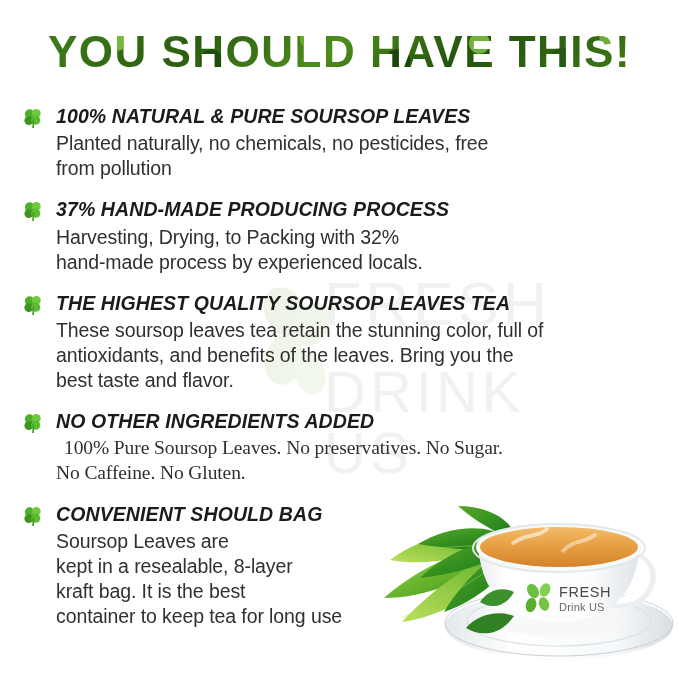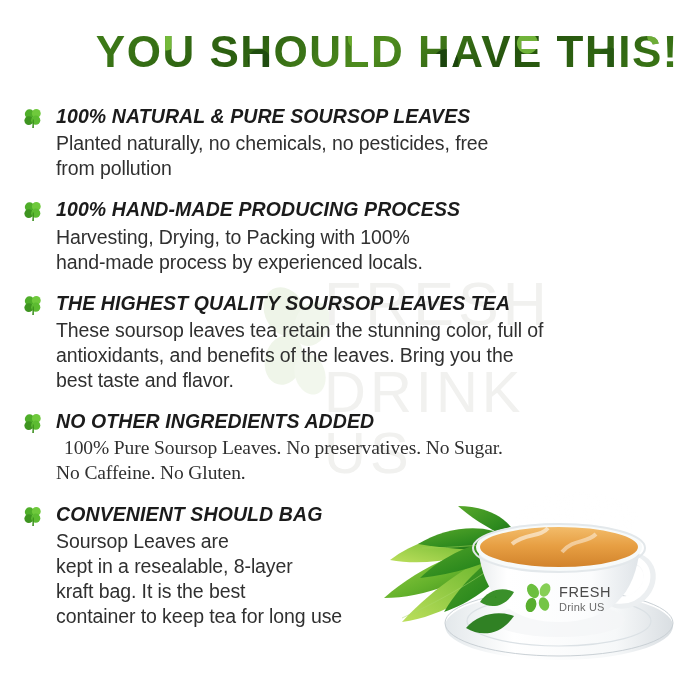--- a/index.html
+++ b/index.html
@@ -56,21 +56,21 @@
     color: #f1f1ef;
     margin-top: 26px;
   }
 
   
   .title-wrap {
     position: absolute;
     left: 0;
     top: 30px;
     width: 679px;
-    text-align: right;
+    text-align: center;
     z-index: 3;
   }
   .title {
     display: inline-block;
     font-family: "Liberation Sans", sans-serif;
     font-weight: bold;
     font-size: 44px;
     letter-spacing: 1.5px;
     line-height: 1;
     color: #2f6b14;
@@ -184,22 +184,22 @@
     </div>
 
     <div class="bullet">
       <svg class="clover" viewBox="0 0 24 24">
         <circle cx="8.2" cy="7.6" r="5.1" fill="#4fae2a"></circle>
         <circle cx="15.6" cy="7.0" r="4.8" fill="#6fc93c"></circle>
         <circle cx="7.4" cy="14.8" r="4.8" fill="#3e9420"></circle>
         <circle cx="15.0" cy="14.4" r="5.0" fill="#5cbb31"></circle>
         <path d="M11.8 13.5 L11.2 23 L13.0 23 L12.9 13.5 Z" fill="#3b8f1d"></path>
       </svg>
-      <p class="b-head">100% HAND-MADE PRODUCING PROCESS</p>
-      <p class="b-body">Harvesting, Drying, to Packing with 100%
+      <p class="b-head">37% HAND-MADE PRODUCING PROCESS</p>
+      <p class="b-body">Harvesting, Drying, to Packing with 32%
 hand-made process by experienced locals.</p>
     </div>
 
     <div class="bullet">
       <svg class="clover" viewBox="0 0 24 24">
         <circle cx="8.2" cy="7.6" r="5.1" fill="#4fae2a"></circle>
         <circle cx="15.6" cy="7.0" r="4.8" fill="#6fc93c"></circle>
         <circle cx="7.4" cy="14.8" r="4.8" fill="#3e9420"></circle>
         <circle cx="15.0" cy="14.4" r="5.0" fill="#5cbb31"></circle>
         <path d="M11.8 13.5 L11.2 23 L13.0 23 L12.9 13.5 Z" fill="#3b8f1d"></path>

